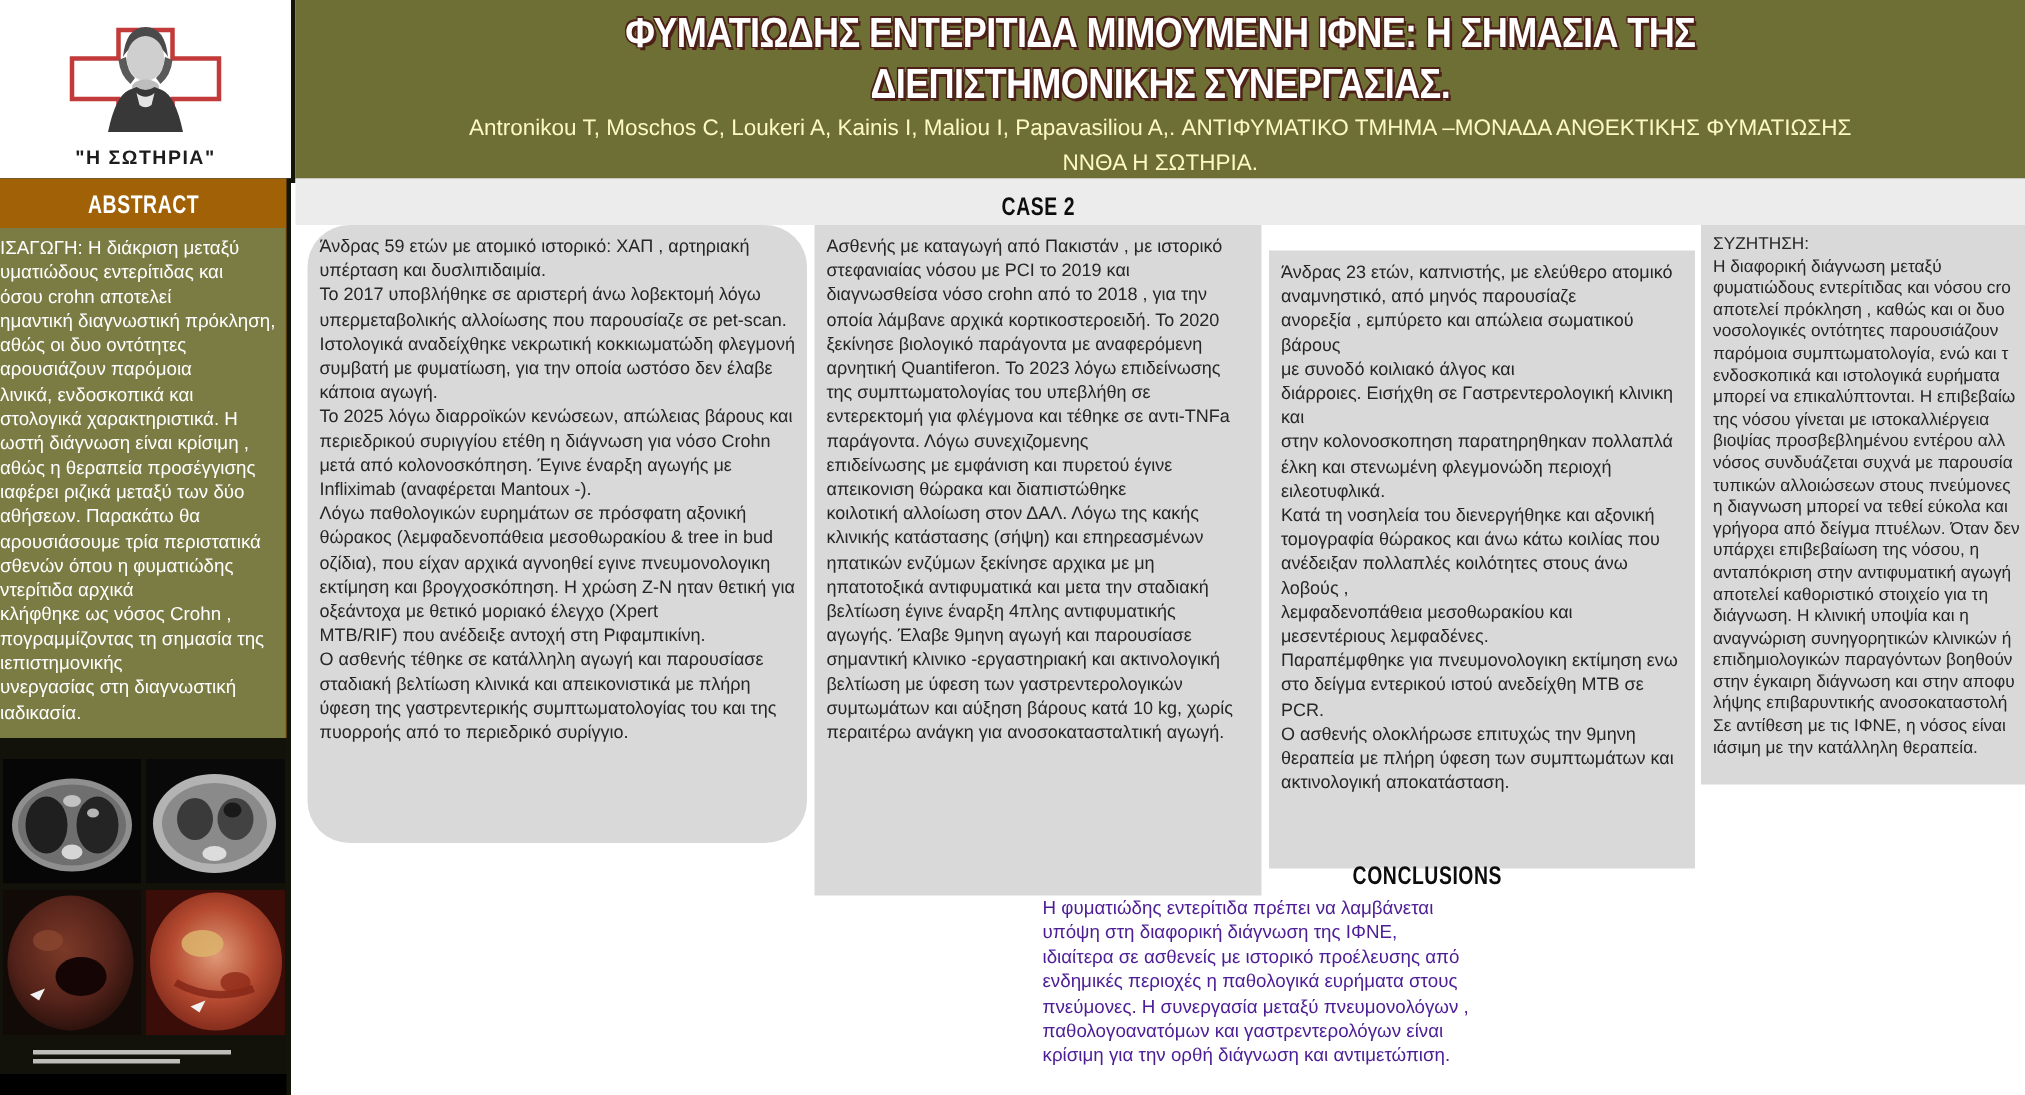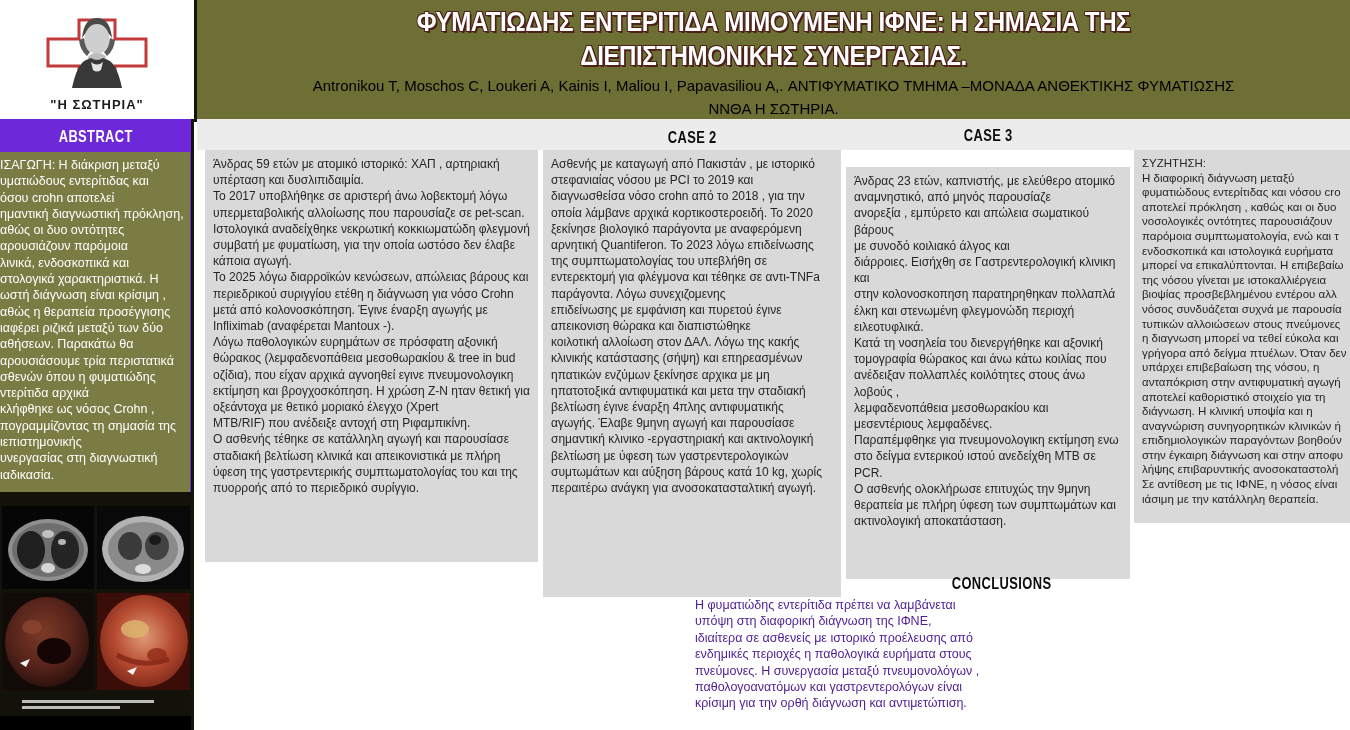--- a/index.html
+++ b/index.html
@@ -13,47 +13,47 @@
   .logo-box svg{display:block;}
   .logo-text{font-size:13px;font-weight:bold;color:#1c1c1c;letter-spacing:1px;margin-top:1px;}
 
   
   .header{position:absolute;left:197px;top:0;width:1153px;height:119px;background:#6e6f35;
           border-bottom:3px solid #1a1a0e;text-align:center;}
   .title{margin-top:5px;font-size:28px;line-height:1.22;font-weight:800;color:#ffffff;
          white-space:pre-line;letter-spacing:-0.5px;
          transform:scaleX(0.86);transform-origin:50% 0;
          text-shadow:2px 2px 0 #4d2018,-1px -1px 0 #4d2018,1px -1px 0 #4d2018,-1px 1px 0 #4d2018;}
-  .authors{margin-top:2px;font-size:15px;line-height:1.5;color:#000000;white-space:pre-line;}
+  .authors{margin-top:2px;font-size:15px;line-height:1.5;color:#fef9c3;white-space:pre-line;}
 
   
   .sidebar{position:absolute;left:0;top:119px;width:194px;height:611px;background:#12120a;
            border-right:3px solid #141408;box-sizing:border-box;}
-  .abstract-zone{position:absolute;left:0;top:0;width:191px;height:373px;background:#6d28d9;}
+  .abstract-zone{position:absolute;left:0;top:0;width:191px;height:373px;background:#a16207;}
   .abstract-head{margin-top:8px;text-align:center;}
   .abstract-panel{position:absolute;left:-12px;top:33px;width:184px;background:#7b7c44;
                   color:#ffffff;font-size:12.5px;line-height:16.3px;white-space:pre-line;
                   padding:5px 6px 9px 12px;}
   .fig{position:absolute;overflow:hidden;}
   .caption-line{position:absolute;height:3px;background:rgba(255,255,255,0.72);}
   .bottom-strip{position:absolute;left:0;bottom:0;width:191px;height:14px;background:#000;}
 
   
   .main{position:absolute;left:197px;top:119px;width:1153px;height:611px;background:#fff;}
   .head-band{position:absolute;left:0;top:0;width:1153px;height:31px;background:#ececec;}
   .col-head{position:absolute;text-align:center;color:#0d0d0d;}
   .cond{display:inline-block;font-weight:800;transform:scaleX(0.76);transform-origin:50% 50%;
         letter-spacing:0.5px;color:inherit;}
   .panel{position:absolute;background:#d9d9d9;color:#262626;white-space:pre-line;
          box-sizing:border-box;padding:6px 8px;font-size:12px;line-height:16.2px;text-align:left;}
-  .panel-case1{left:8px;top:31px;width:333px;height:412px;}
+  .panel-case1{left:8px;top:31px;width:333px;height:412px;border-radius:28px;}
   .panel-case2{left:346px;top:31px;width:298px;height:447px;}
   .panel-case3{left:649px;top:48px;width:284px;height:412px;}
   .panel-disc{left:937px;top:31px;width:252px;height:373px;font-size:11.5px;line-height:14.6px;}
-  .conclusions-head{position:absolute;left:640px;top:455px;width:230px;text-align:right;color:#0d0d0d;}
+  .conclusions-head{position:absolute;left:640px;top:455px;width:230px;text-align:center;color:#0d0d0d;}
   .conclusions-text{position:absolute;left:498px;top:478px;width:340px;color:#4c1d95;
                     font-size:12.5px;line-height:16.4px;white-space:pre-line;}
 </style>
 </head>
 <body>
 
 <div class="page">
 
   <div class="logo-box">
     <svg width="132" height="88" viewBox="0 0 132 88">
@@ -170,23 +170,20 @@
   </div>
 
   <div class="main">
     <div class="head-band"></div>
 
     <div class="col-head" style="left:8px;width:333px;top:2px;margin-top:30px;">
       <span class="cond" style="font-size:20px;">CASE 1</span>
     </div>
     <div class="col-head" style="left:346px;width:298px;top:9px;">
       <span class="cond" style="font-size:17px;">CASE 2</span>
-    </div>
-    <div class="col-head" style="left:649px;width:284px;top:7px;">
-      <span class="cond" style="font-size:17px;">CASE 3</span>
     </div>
     <div class="col-head" style="left:937px;width:216px;top:12px;margin-top:36px;">
       <span class="cond" style="font-size:15px;">DISCUSSION</span>
     </div>
 
     <div class="panel panel-case1">Άνδρας 59 ετών με ατομικό ιστορικό:  ΧΑΠ , αρτηριακή
 υπέρταση και δυσλιπιδαιμία.
 Το 2017 υποβλήθηκε σε αριστερή άνω λοβεκτομή λόγω
 υπερμεταβολικής αλλοίωσης που παρουσίαζε σε pet-scan.
 Ιστολογικά αναδείχθηκε νεκρωτική κοκκιωματώδη φλεγμονή

